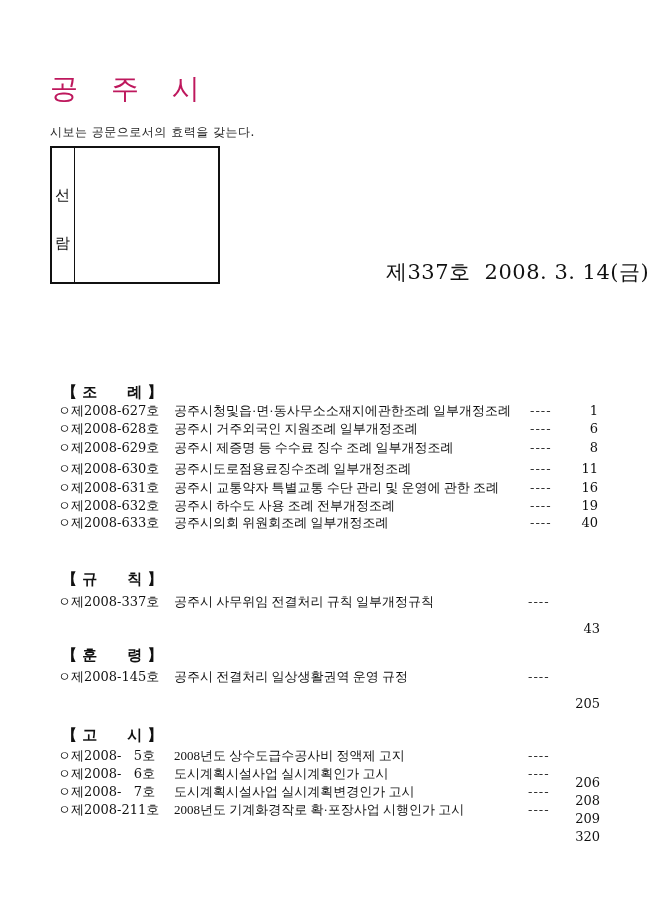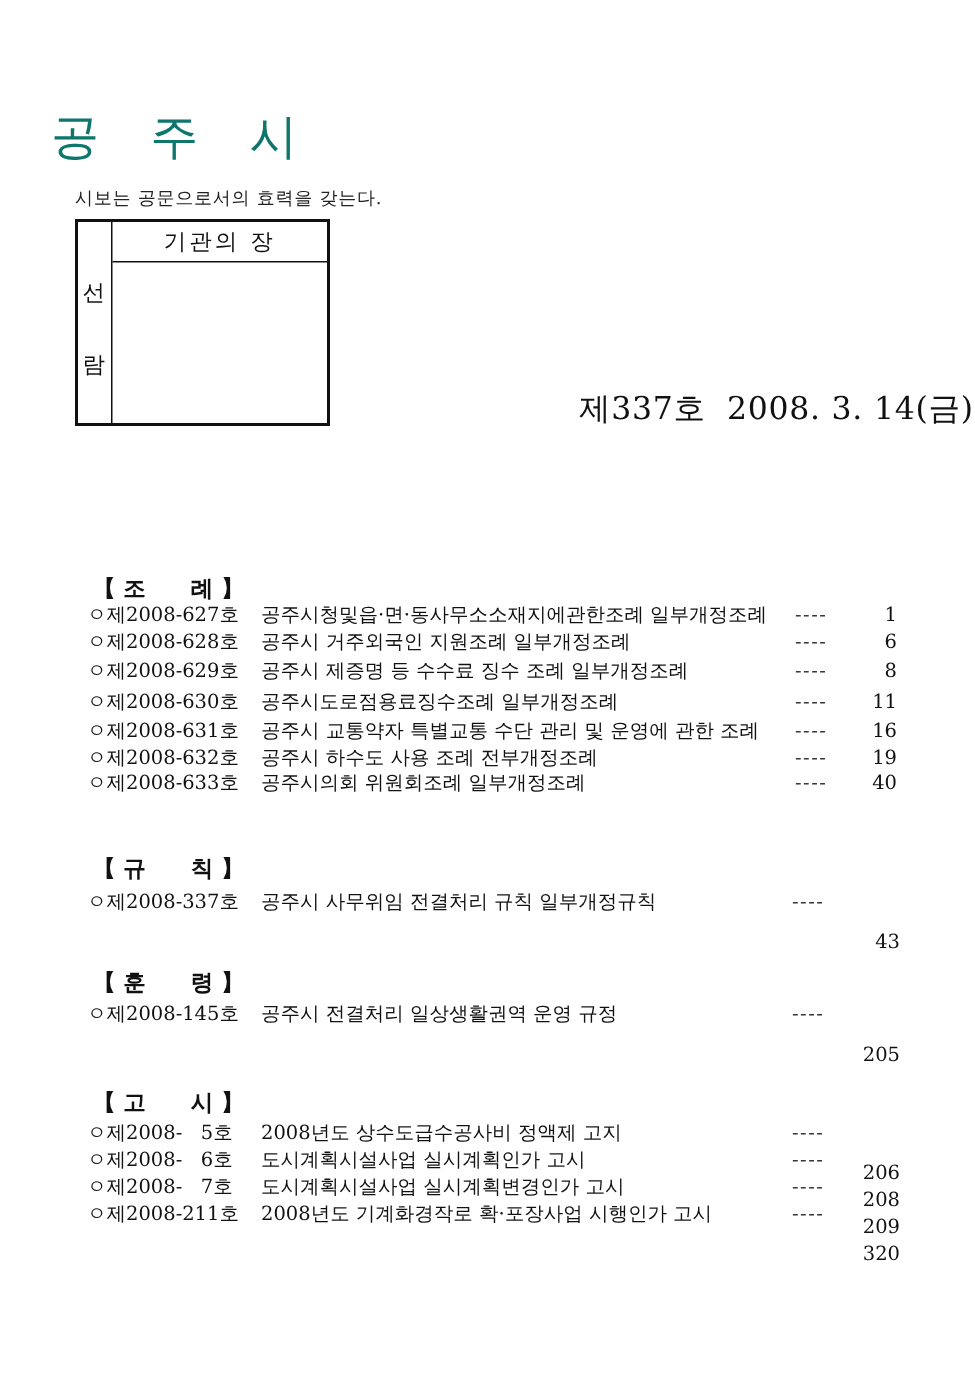--- a/index.html
+++ b/index.html
@@ -2,22 +2,22 @@
 <html><head>
 <meta charset="utf-8">
 <style>
   html, body { margin: 0; padding: 0; background: #ffffff; }
   body {
     width: 650px; height: 920px; position: relative; overflow: hidden;
     font-family: "DejaVu Serif", "Liberation Serif", serif; color: #111;
   }
   .abs { position: absolute; white-space: nowrap; }
   .title {
-    left: 34px; top: 70px; font-family: "DejaVu Sans", sans-serif;
-    font-size: 32px; letter-spacing: 12px; color: #0f766e;
+    left: 50px; top: 70px; font-family: "DejaVu Sans", sans-serif;
+    font-size: 28px; letter-spacing: 12px; color: #be185d;
   }
   .notice { left: 50px; top: 124px; font-size: 12px; color: #222; letter-spacing: 0.5px; }
   .box {
     left: 50px; top: 146px; width: 166px; height: 134px;
     border: 2px solid #111; box-sizing: content-box;
   }
   .box .leftcol {
     position: absolute; left: 0; top: 0; width: 22px; height: 100%;
     border-right: 1px solid #111;
   }
@@ -26,38 +26,37 @@
     border-bottom: 1px solid #111; text-align: center; font-size: 15px; line-height: 26px;
     letter-spacing: 2px;
   }
   .box .ch { position: absolute; left: 3px; font-size: 15px; }
   .issue { left: 386px; top: 258px; font-size: 21px; letter-spacing: 0.5px; }
   .issue span { margin-right: 14px; }
   .sec-head { font-size: 15px; font-weight: bold; left: 62px; }
   .sec-head .gap { display: inline-block; width: 30px; }
   .row { font-size: 13px; left: 58px; height: 18px; line-height: 18px; }
   .row .num { display: inline-block; width: 116px; }
-  .row .t { position: absolute; left: 116px; }
+  .row .t { position: absolute; left: 116px; font-family: Liberation Serif, serif; }
   .row .dash { position: absolute; left: 472px; color: #333; letter-spacing: 1px; }
   .row .pg { position: absolute; left: 510px; width: 30px; text-align: right; }
   .row.wide .dash { left: 470px; }
   .row.wide .pg { left: 512px; margin-top: 27px; }
 </style>
 </head>
 <body>
 
 <div class="abs title">공 주 시</div>
 <div class="abs notice">시보는 공문으로서의 효력을 갖는다.</div>
 
 <div class="abs box">
   <div class="leftcol">
     <span class="ch" style="top:38px">선</span>
     <span class="ch" style="top:86px">람</span>
   </div>
-  <div class="head">기관의 장</div>
 </div>
 
 <div class="abs issue">
   <span>제337호</span><span style="margin-right:0">2008.  3. 14(금)</span>
 </div>
 
 <div class="abs sec-head" style="top:383px">
   <span>【 조</span><span class="gap"></span><span>례 】</span>
 </div>
 <div class="abs row" style="top:402px"><span class="num">ㅇ제2008-627호</span><span class="t">공주시청및읍·면·동사무소소재지에관한조례 일부개정조례</span><span class="dash">----</span><span class="pg">1</span></div>

